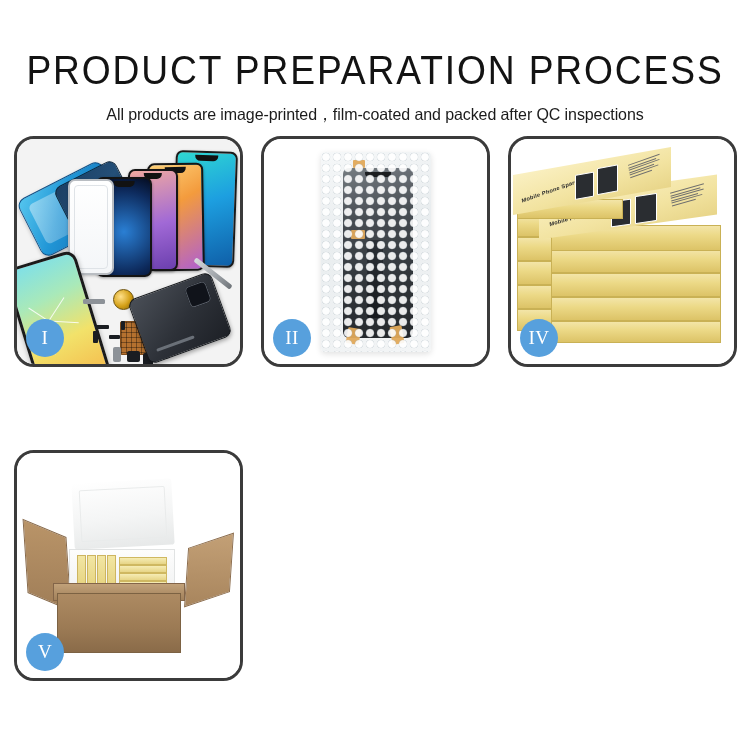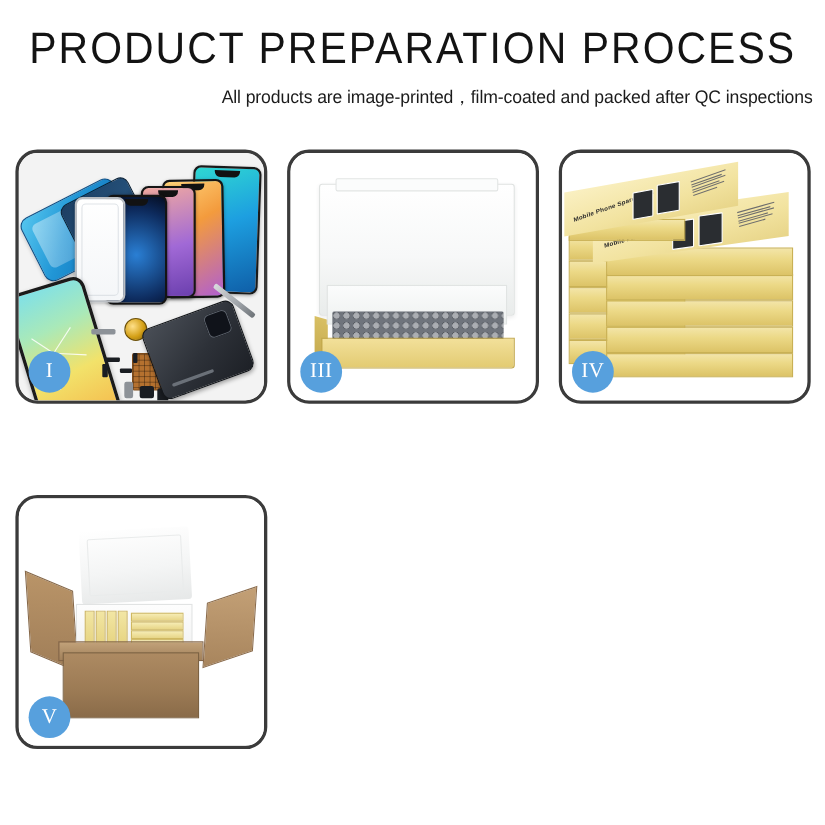--- a/index.html
+++ b/index.html
@@ -11,22 +11,22 @@
     width: 750px;
     height: 750px;
     font-family: "Liberation Sans", sans-serif;
     overflow: hidden;
     position: relative;
   }
 
   
   .header {
     width: 100%;
-    padding-top: 24px;
-    text-align: right;
+    padding-top: 50px;
+    text-align: center;
     box-sizing: border-box;
   }
   .main-title {
     font-family: "Liberation Sans", sans-serif;
     font-size: 40px;
     font-weight: 500;
     letter-spacing: 2.0px;
     color: #131313;
     line-height: 1.0;
     transform: scaleX(0.93);
@@ -453,33 +453,36 @@
       <div class="part dark" style="left:126px;top:214px;width:10px;height:14px;border-radius:2px;"></div>
       <div class="part grey" style="left:140px;top:208px;width:12px;height:12px;border-radius:2px;"></div>
       <div class="part dark tiny" style="left:104px;top:182px;width:4px;height:9px;"></div>
 
       <div class="back-housing"></div>
       <div class="screwdriver"></div>
     </div>
     <div class="badge">I</div>
   </div>
 
-
   <div class="panel">
     <div class="panel-inner">
-      <div class="p3-bg"></div>
-      <div class="box3-base"></div>
-      <div class="box3-lid"></div>
-      <div class="box3-side"></div>
-      <div class="box3-foam"></div>
-      <div class="box3-contents"></div>
-      <div class="box3-front"></div>
+      <div class="p2-bg"></div>
+      <div class="bubble-pack">
+        <div class="screen-inside"></div>
+        <div class="flex-tail"></div>
+        <div class="tape" style="left:32px;top:8px;width:12px;height:8px;"></div>
+        <div class="tape" style="left:30px;top:78px;width:14px;height:9px;"></div>
+        <div class="tape" style="left:26px;top:176px;width:13px;height:16px;transform:rotate(10deg);"></div>
+        <div class="tape" style="left:70px;top:174px;width:12px;height:18px;transform:rotate(-10deg);"></div>
+        <div class="bubbles"></div>
+      </div>
     </div>
-    <div class="badge">III</div>
+    <div class="badge">II</div>
   </div>
+
 
   <div class="panel">
     <div class="panel-inner">
       <div class="p4-bg"></div>
       <div class="stackwrap">
 
         <div class="ybox" style="left:6px;top:170px;width:104px;height:20px;"></div>
         <div class="ybox" style="left:6px;top:146px;width:104px;height:22px;"></div>
         <div class="ybox" style="left:6px;top:122px;width:104px;height:22px;"></div>
         <div class="ybox" style="left:6px;top:98px;width:104px;height:22px;"></div>

